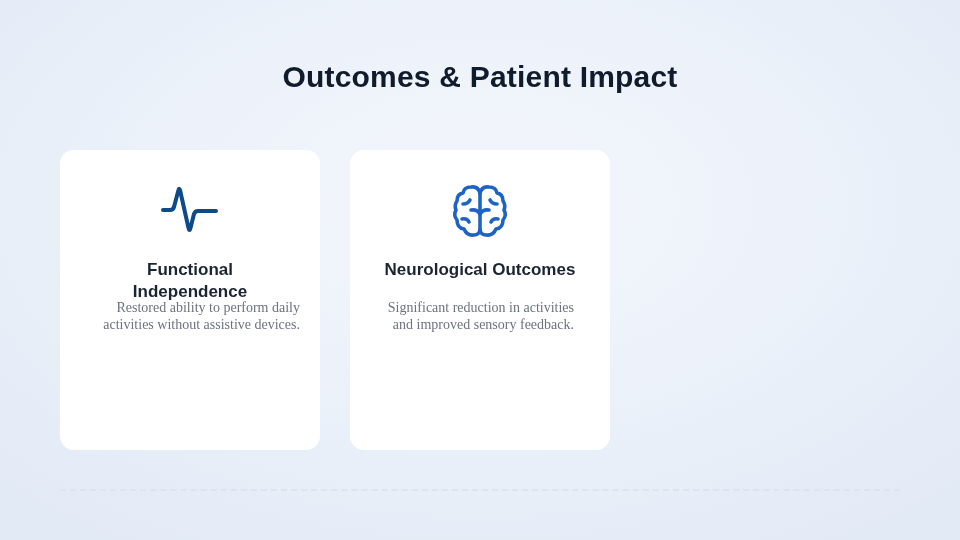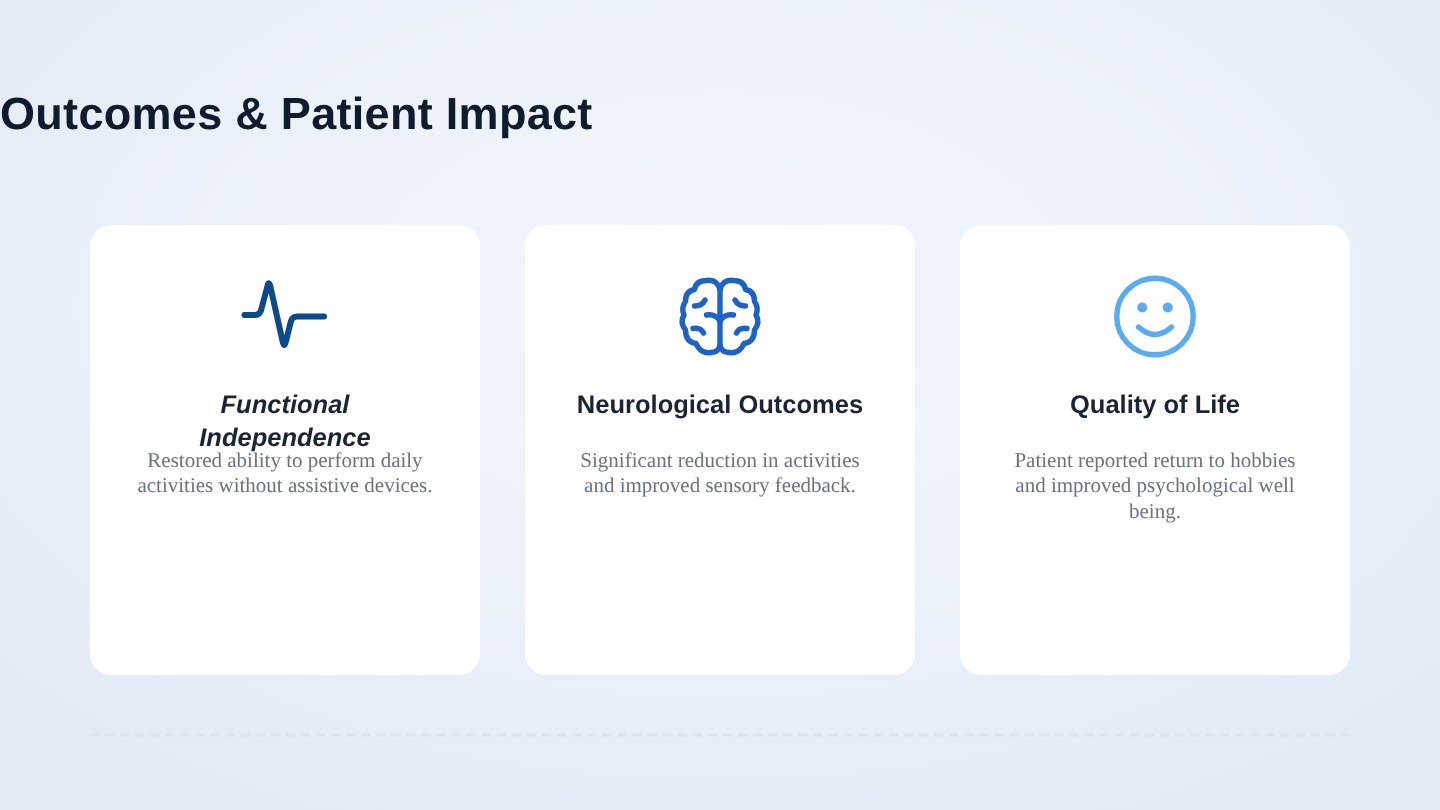--- a/index.html
+++ b/index.html
@@ -7,21 +7,21 @@
     body {
       position: relative;
       background: radial-gradient(ellipse 70% 75% at 50% 38%, #f3f6fb 0%, #edf2fa 45%, #e2eaf6 100%);
       font-family: "Liberation Sans", sans-serif;
     }
     .page-title {
       position: absolute;
       top: 58px;
       left: 0;
       width: 960px;
-      text-align: left;
+      text-align: center;
       font-family: "Liberation Sans", sans-serif;
       font-weight: 700;
       font-size: 30px;
       letter-spacing: 0.2px;
       color: #0f1c2e;
       line-height: 38px;
     }
     .cards {
       position: absolute;
       top: 150px;
@@ -54,30 +54,31 @@
       position: absolute;
       top: 109px;
       left: 20px;
       width: 220px;
       font-family: "Liberation Sans", sans-serif;
       font-weight: 700;
       font-size: 17px;
       line-height: 22px;
       color: #1a2433;
     }
-    .card-title.narrow { left: 50px; width: 160px; font-style: italic; }
+    .card-title.narrow { left: 50px; width: 160px; }
     .card-desc {
       position: absolute;
       top: 149px;
       left: 20px;
       width: 220px;
       font-family: "Liberation Serif", serif;
       font-size: 14px;
       line-height: 17px;
       color: #6b7280;
+      text-align: right;
     }
     .card-desc.narrow { left: 36px; width: 188px; }
     .footer-rule {
       position: absolute;
       top: 489px;
       left: 60px;
       width: 840px;
       height: 0;
       border-top: 2px dashed #dde4ee;
     }
@@ -115,28 +116,16 @@
 
         <path d="M30 33 Q33 28 39 29"></path>
         <path d="M47 23 Q42 23 40 19"></path>
         <path d="M48 38 Q43 37 41 41"></path>
       </svg>
     </div>
     <div class="card-title">Neurological Outcomes</div>
     <div class="card-desc narrow">Significant reduction in activities and improved sensory feedback.</div>
   </div>
 
-  <div class="card">
-    <div class="card-icon">
-      <svg viewBox="0 0 60 60" fill="none" stroke="#5aabf0" stroke-width="3.6" stroke-linecap="round" stroke-linejoin="round">
-        <circle cx="30" cy="30" r="25.5"></circle>
-        <path d="M19 37 Q30 47 41 37"></path>
-        <circle cx="21.5" cy="24" r="1.6" fill="#5aabf0"></circle>
-        <circle cx="38.5" cy="24" r="1.6" fill="#5aabf0"></circle>
-      </svg>
-    </div>
-    <div class="card-title">Quality of Life</div>
-    <div class="card-desc narrow">Patient reported return to hobbies and improved psychological well being.</div>
-  </div>
 
 </div>
 
 <div class="footer-rule"></div>
 
 </body></html>

